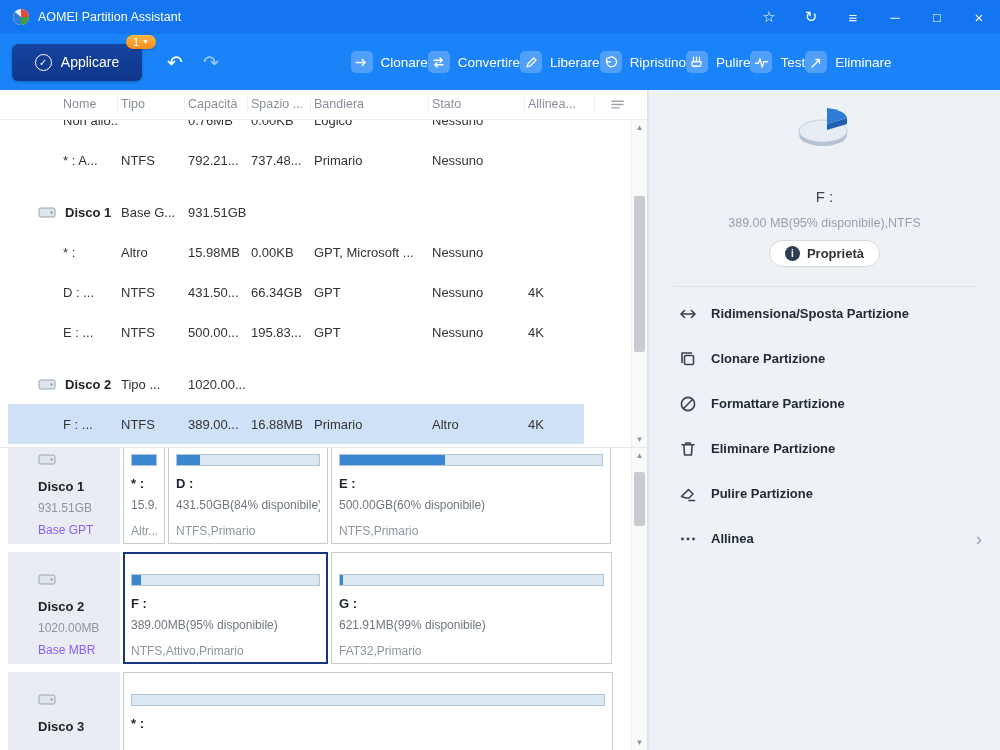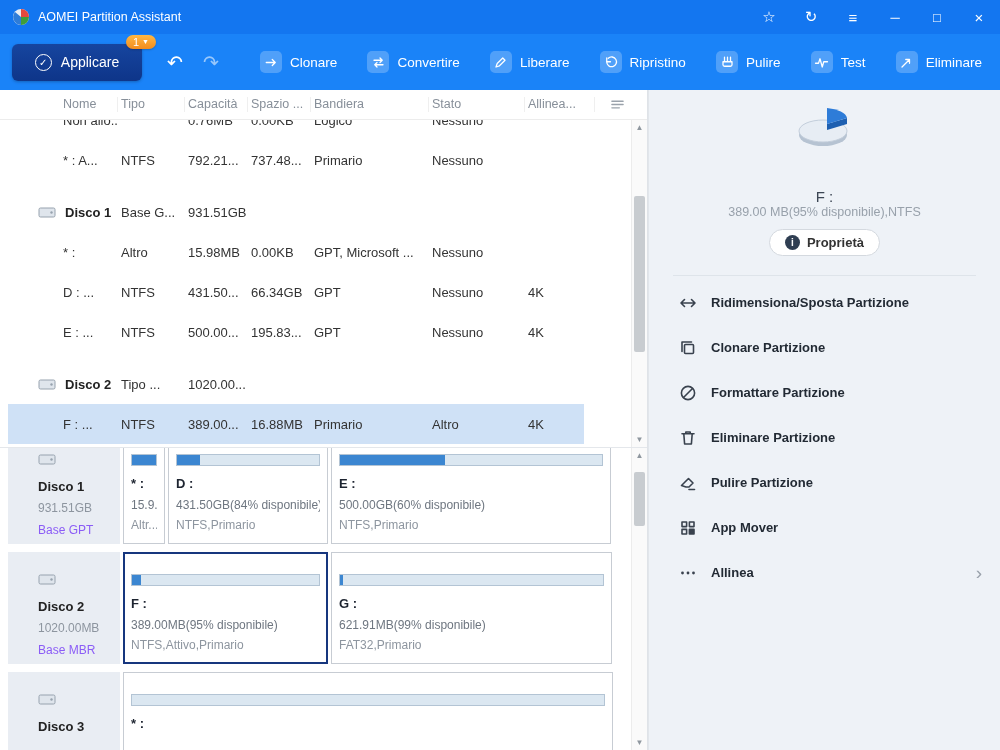--- a/index.html
+++ b/index.html
@@ -21,21 +21,21 @@
   .apply-btn { display:flex; align-items:center; justify-content:center; gap:9px; width:130px; height:37px;
                background:linear-gradient(#16459f,#0e3589); border:none; border-radius:6px; color:#fff;
                font-size:14px; font-family:inherit; box-shadow:0 1px 3px rgba(0,0,0,.25); }
   .apply-check { width:17px; height:17px; border:1.5px solid #fff; border-radius:50%; display:flex; align-items:center; justify-content:center; font-size:10px; }
   .badge { position:absolute; top:-9px; right:-14px; background:linear-gradient(#ffb743,#f28c1d); border-radius:9px;
            padding:1px 7px; font-size:11px; color:#fff; display:flex; align-items:center; gap:3px; box-shadow:0 1px 2px rgba(0,0,0,.2); }
   .badge .caret { font-size:7px; }
   .undo-redo { display:flex; gap:14px; margin-left:22px; }
   .ur { font-size:19px; color:#fff; width:22px; text-align:center; }
   .ur.dim { opacity:.55; }
-  .titems { flex:1; display:flex; justify-content:space-between; margin-left:38px; margin-right:6px; }
+  .titems { flex:1; display:flex; justify-content:center; margin-left:38px; margin-right:6px; }
   .titem { display:flex; align-items:center; gap:8px; font-size:13.5px; }
   .ticon { width:22px; height:22px; border-radius:5px; background:rgba(255,255,255,.24); display:flex; align-items:center; justify-content:center; }
   .ticon svg { stroke:#fff; fill:none; stroke-width:1.7; stroke-linecap:round; stroke-linejoin:round; }
 
   
   .content { flex:1; display:flex; min-height:0; }
   .left { width:648px; display:flex; flex-direction:column; border-right:1px solid #dfe3e8; min-height:0; }
 
   
   .grid-cols { display:grid; grid-template-columns:118px 67px 63px 63px 118px 96px 70px 1fr; }
@@ -67,29 +67,29 @@
   .dm-info { width:112px; background:#e9edf3; padding:20px 4px 0 30px; flex:0 0 auto; }
   .dm-info .dname { font-weight:bold; font-size:13px; color:#222; margin-top:9px; }
   .dm-info .dsize { font-size:12px; color:#8d959f; margin-top:7px; }
   .dm-info .dstyle { font-size:12px; color:#8b5cf6; margin-top:8px; }
   .pblock { background:#fff; border:1px solid #c7ccd3; padding:21px 7px 0 7px; overflow:hidden; flex:0 0 auto; }
   .pblock.selected { border:2px solid #17367e; padding:20px 6px 0 6px; }
   .pbar { height:12px; background:#dbe7f1; border:1px solid #b3c4d4; }
   .pfill { height:100%; background:#3b86d1; }
   .pname { font-weight:bold; font-size:13px; color:#1d2430; margin-top:10px; white-space:nowrap; overflow:hidden; }
   .pline2 { font-size:12px; color:#6e7680; margin-top:7px; white-space:nowrap; overflow:hidden; }
-  .pline3 { font-size:12px; color:#8d959f; margin-top:6px; white-space:nowrap; overflow:hidden; }
+  .pline3 { font-size:12px; color:#8d959f; margin-top:12px; white-space:nowrap; overflow:hidden; }
   .w-d1a{width:42px} .w-d1b{width:160px} .w-d1c{width:280px}
   .w-d2a{width:205px} .w-d2b{width:281px} .w-d3a{width:490px}
 
   
   .sidebar { width:352px; background:#eef2f7; border-left:1px solid #e2e6eb; display:flex; flex-direction:column; }
   .sb-top { display:flex; flex-direction:column; align-items:center; padding-top:14px; }
   .sb-label { font-size:15px; color:#3c4654; margin-top:36px; }
-  .sb-info { font-size:12.5px; color:#98a1ab; }
+  .sb-info { font-size:12.5px; color:#98a1ab; margin-top:11px; }
   .prop-btn { display:flex; align-items:center; gap:7px; margin-top:10px; background:#fff; border:1px solid #d4d9df;
               border-radius:15px; padding:5px 15px; font-size:13px; color:#333; font-family:inherit; font-weight:bold; }
   .info-i { width:15px; height:15px; border-radius:50%; background:#2f3e52; color:#fff; font-size:10px; font-weight:bold;
             display:flex; align-items:center; justify-content:center; font-style:normal; }
   .sb-divider { border-top:1px solid #dee4ea; margin:19px 24px 0 24px; }
   .sb-list { margin-top:4px; }
   .sb-item { height:45px; display:flex; align-items:center; gap:14px; padding-left:30px; font-size:13px; font-weight:bold; color:#222a34; }
   .sb-item svg { stroke:#39424e; fill:none; stroke-width:1.6; stroke-linecap:round; stroke-linejoin:round; flex:0 0 auto; }
   .sb-chevron { margin-left:auto; padding-right:18px; color:#99a1ab; font-size:19px; font-weight:normal; }
 
@@ -450,29 +450,20 @@
         </div>
         <div class="sb-item">
           <svg width="18" height="18" viewBox="0 0 18 18">
               <path d="M2.5 11.5l7-7 4.5 4.5-4 4H7l-4.5-1.5z"></path>
               <path d="M10 15.5h5.5"></path>
             </svg>
           <span>Pulire Partizione</span>
         </div>
         <div class="sb-item">
           <svg width="18" height="18" viewBox="0 0 18 18">
-              <rect x="3" y="3" width="4.6" height="4.6"></rect>
-              <rect x="10.4" y="3" width="4.6" height="4.6"></rect>
-              <rect x="3" y="10.4" width="4.6" height="4.6"></rect>
-              <rect x="10.4" y="10.4" width="4.6" height="4.6" fill="#39424e"></rect>
-            </svg>
-          <span>App Mover</span>
-        </div>
-        <div class="sb-item">
-          <svg width="18" height="18" viewBox="0 0 18 18">
               <circle cx="3.5" cy="9" r="1.4" fill="#39424e" stroke="none"></circle>
               <circle cx="9" cy="9" r="1.4" fill="#39424e" stroke="none"></circle>
               <circle cx="14.5" cy="9" r="1.4" fill="#39424e" stroke="none"></circle>
             </svg>
           <span>Allinea</span>
           <span class="sb-chevron">›</span>
         </div>
       </div>
     </div>
   </div>

